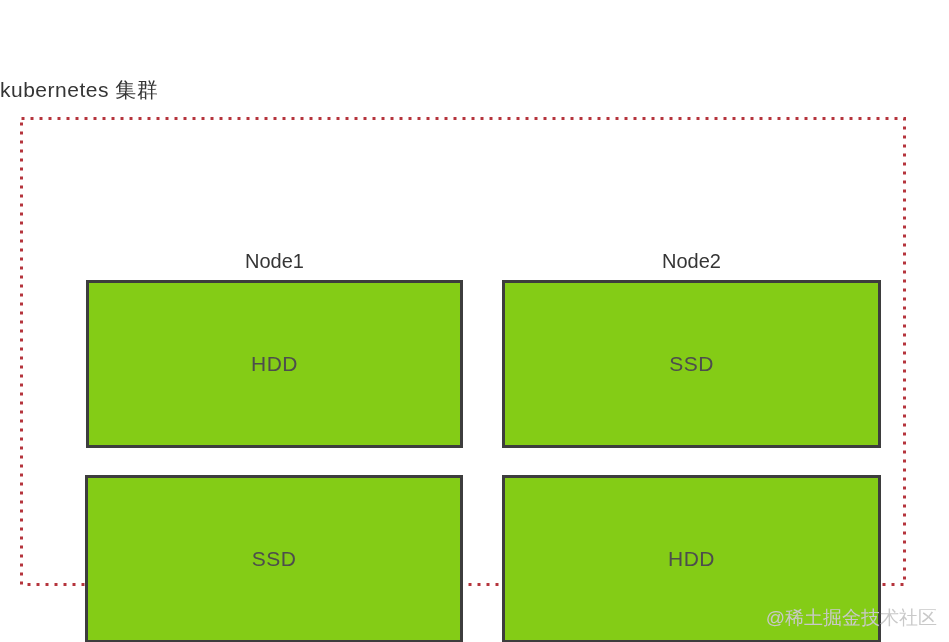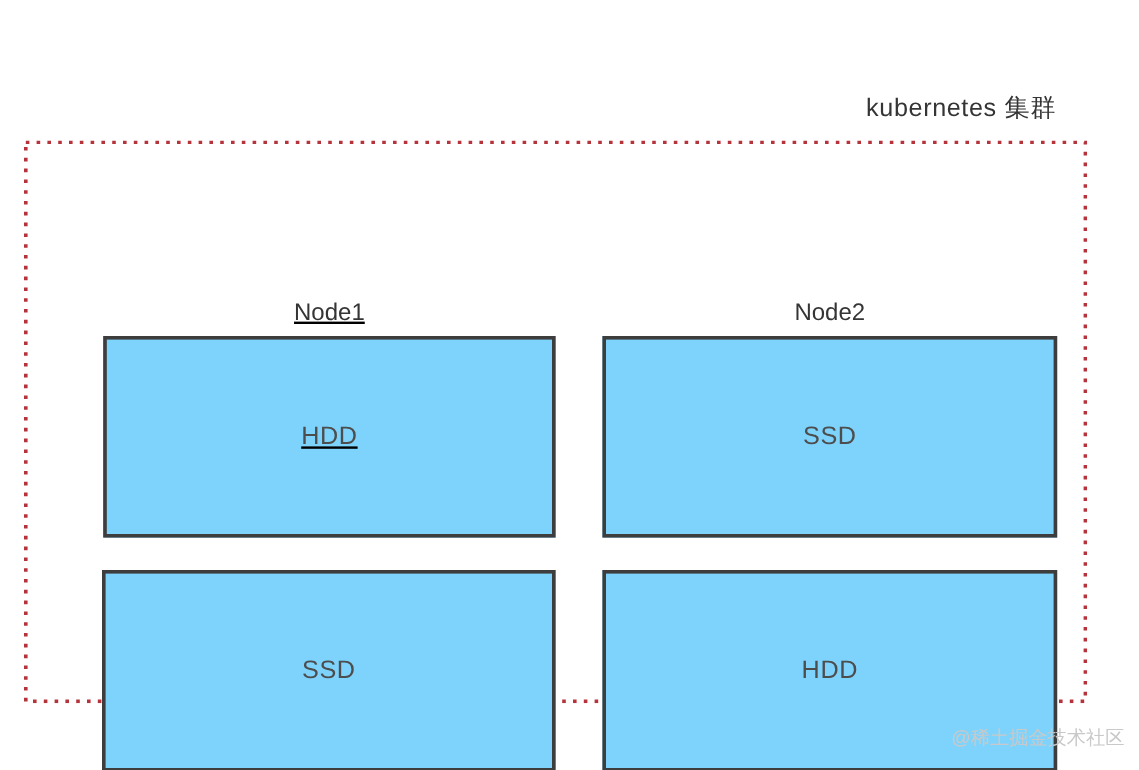--- a/index.html
+++ b/index.html
@@ -21,21 +21,21 @@
     position: relative;
     background: var(--page-bg);
     font-family: "Liberation Sans", "DejaVu Sans", sans-serif;
     overflow: hidden;
   }
   .diagram-title {
     position: absolute;
     left: 0;
     top: 76px;
     width: 880px;
-    text-align: right;
+    text-align: left;
     font-size: 21px;
     color: var(--label-text);
     letter-spacing: 0.5px;
   }
   .cluster {
     position: absolute;
     left: 20px;
     top: 117px;
     width: 886px;
     height: 469px;
@@ -44,50 +44,50 @@
     position: absolute;
     left: 0;
     top: 0;
     width: 100%;
     height: 100%;
     display: block;
   }
   .node-group {
     position: absolute;
   }
-  .node-group.n1 { left: 66px;  top: 132px; width: 377px; text-decoration: underline; }
+  .node-group.n1 { left: 66px;  top: 132px; width: 377px; }
   .node-group.n2 { left: 482px; top: 132px; width: 379px; }
   .node-group.n3 { left: 65px;  top: 358px; width: 378px; }
   .node-group.n4 { left: 482px; top: 358px; width: 379px; }
   .node-label {
     text-align: center;
     font-size: 20px;
     color: var(--label-text);
     height: 24px;
     line-height: 24px;
     margin-bottom: 7px;
   }
   .storage-box {
     height: 168px;
     border: 3px solid var(--node-border);
-    background: #7dd3fc;
+    background: #84cc16;
     display: flex;
     align-items: center;
     justify-content: center;
   }
   .storage-label {
     font-size: 21px;
     color: var(--storage-text);
     letter-spacing: 0.5px;
   }
   .watermark {
     position: absolute;
     right: 12px;
     top: 605px;
-    font-size: 16px;
+    font-size: 19px;
     color: var(--watermark-text);
   }
 </style>
 </head>
 <body>
 
 <div class="diagram-title">kubernetes 集群</div>
 
 <div class="cluster">
   <svg class="cluster-border-svg" viewBox="0 0 886 469" xmlns="http://www.w3.org/2000/svg">

